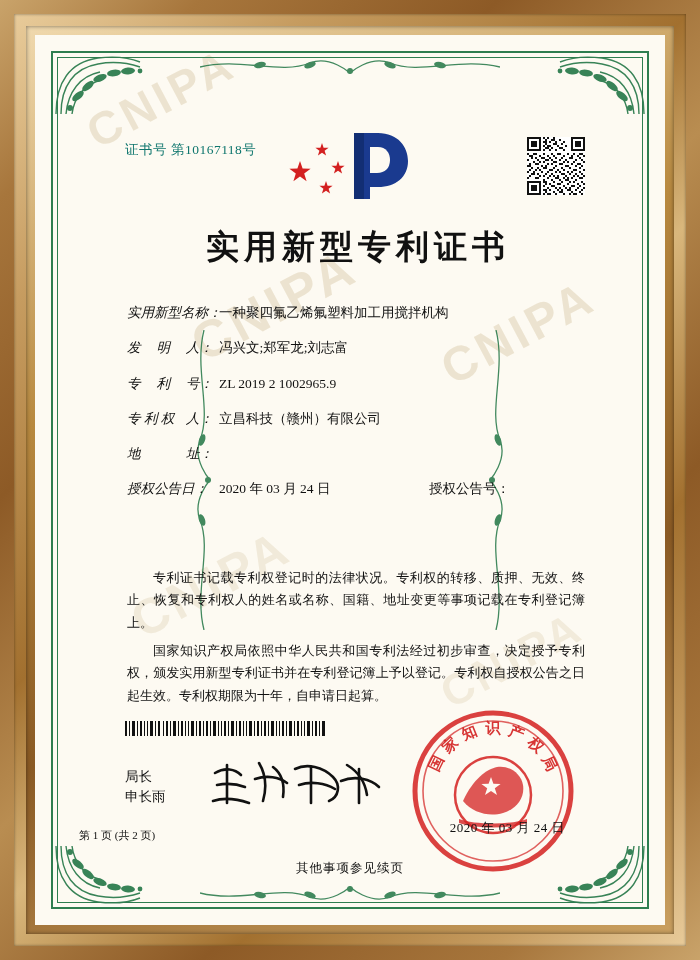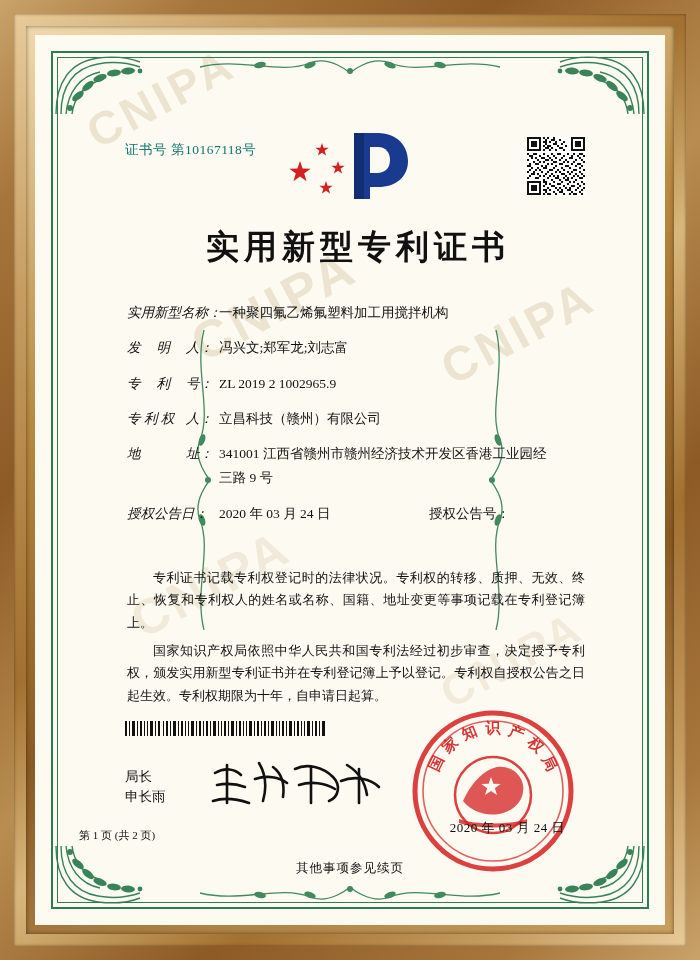--- a/index.html
+++ b/index.html
@@ -621,24 +621,20 @@
                 <span>人：</span>
               </div>
               <div class="field-value">立昌科技（赣州）有限公司</div>
             </div>
 
             <div class="field-row">
               <div class="field-label spread">
                 <span>地</span>
                 <span>址：</span>
               </div>
-              <div class="field-value">
-                <span>341001 江西省赣州市赣州经济技术开发区香港工业园经</span>
-                <span class="cont">三路 9 号</span>
-              </div>
             </div>
 
             <div class="field-row">
               <div class="field-label">授权公告日：</div>
               <div class="field-value">
                 <div class="inline-pair">
                   <span class="seg-a">2020 年 03 月 24 日</span>
                   <span class="seg-lbl">授权公告号：</span>
                 </div>
               </div>

